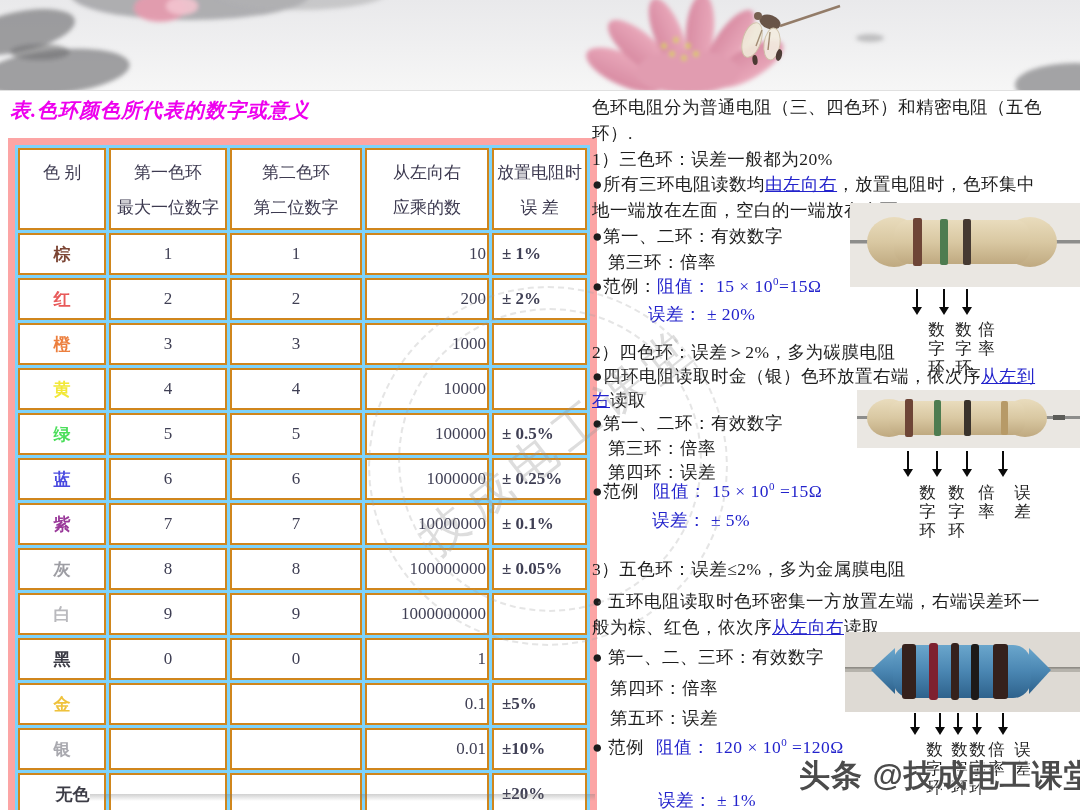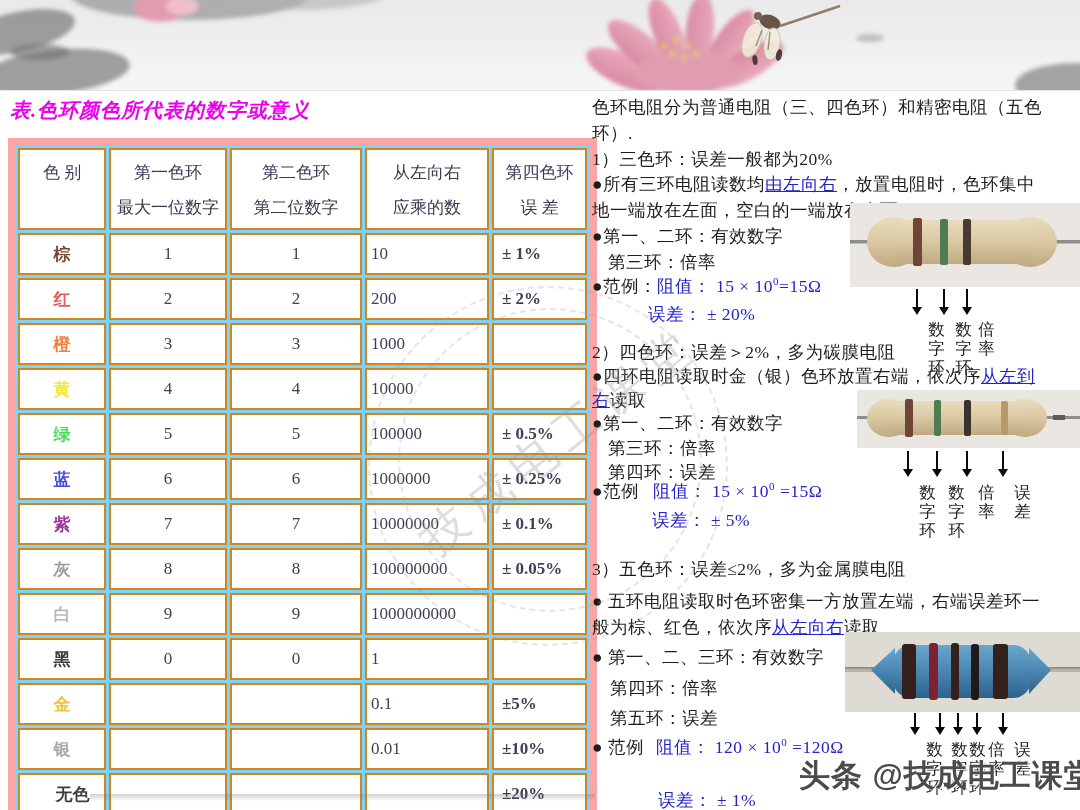--- a/index.html
+++ b/index.html
@@ -16,21 +16,21 @@
   #color-table{position:absolute;left:8px;top:138px;width:567px;border-collapse:separate;
                border-spacing:3px;border:7px solid #fca5a5;background:#7dd3fc;table-layout:fixed;}
   #color-table th,#color-table td{border:2px solid #d0861c;background:#fff;overflow:hidden;
                font-family:"Liberation Serif",serif;}
   #color-table th{height:76px;vertical-align:top;font-weight:normal;font-size:17px;color:#3d3a50;}
   #color-table th .h1{margin-top:10px;}
   #color-table th .h2{margin-top:12px;}
   #color-table td{height:36px;font-size:17px;color:#3f3f54;}
   td.c-label{text-align:center;font-size:18px;font-weight:bold;}
   td.c-num{text-align:center;}
-  td.c-mult{text-align:left;padding-left:4px;}
+  td.c-mult{text-align:right;padding-left:4px;}
   td.c-tol{text-align:left;padding-left:8px;font-family:"Liberation Sans",sans-serif;
            font-weight:bold;font-size:16px;color:#111;}
   
   #table-shadow{position:absolute;left:90px;top:794px;width:505px;height:7px;
                 background:linear-gradient(180deg,rgba(120,120,120,.35),rgba(180,180,180,0));}
   
   .rline{position:absolute;left:592px;font-size:17.5px;color:#1d1d1d;white-space:nowrap;
          letter-spacing:.5px;}
   .blue{color:#2323cc;}
   .lk{color:#2323cc;text-decoration:underline;cursor:pointer;}
@@ -135,21 +135,21 @@
         </th>
       <th>
           <div class="h1">第二色环</div>
           <div class="h2">第二位数字</div>
         </th>
       <th>
           <div class="h1">从左向右</div>
           <div class="h2">应乘的数</div>
         </th>
       <th>
-          <div class="h1">第四色环</div>
+          <div class="h1">放置电阻时</div>
           <div class="h2">误 差</div>
         </th>
     </tr>
   </thead>
   <tbody>
       <tr>
         <td class="c-label" style="color: rgb(124, 69, 52);">棕</td>
         <td class="c-num">1</td>
         <td class="c-num">1</td>
         <td class="c-mult">10</td>

